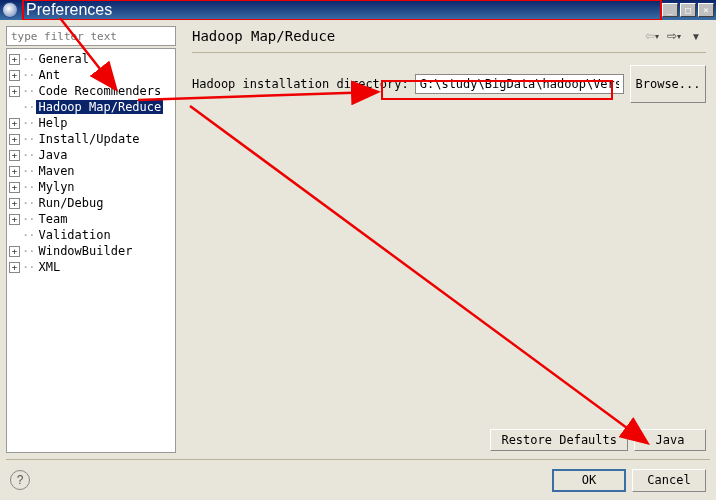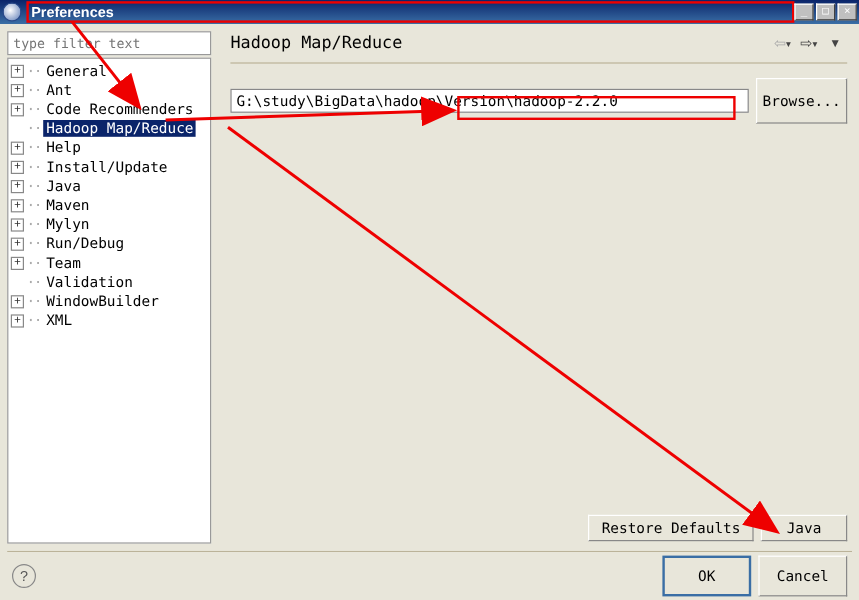--- a/index.html
+++ b/index.html
@@ -1,19 +1,19 @@
 <!DOCTYPE html>
 <html><head>
 <meta charset="utf-8">
 <style>
 * { box-sizing: border-box; margin: 0; padding: 0; }
 body { font-family: "Microsoft Sans Serif", sans-serif; font-size: 11px; background: #e8e6da; width: 716px; height: 500px; overflow: hidden; position: relative; }
 .titlebar { background: linear-gradient(to bottom, #0a246a, #3a6ea5); height: 20px; display: flex; align-items: center; padding: 0 2px; color: #fff; }
 .titlebar-icon { width: 16px; height: 16px; background: radial-gradient(circle at 40% 40%, #fff, #5a7ab5); border-radius: 50%; margin-right: 4px; border: 1px solid #2a4a8a; }
-.titlebar-title { flex: 1; font-weight: bold; font-size: 12px; border: 2px solid #e00; padding: 0 2px; display: inline-block; }
+.titlebar-title { flex: 1; font-weight: normal; font-size: 16px; border: 2px solid #e00; padding: 0 2px; display: inline-block; }
 .titlebar-buttons { display: flex; gap: 2px; }
 .titlebar-btn { width: 16px; height: 14px; background: #c0c0c0; border: 1px solid #fff; border-right-color: #404040; border-bottom-color: #404040; font-size: 9px; display: flex; align-items: center; justify-content: center; cursor: pointer; font-family: monospace; }
 .window-body { display: flex; height: 439px; background: #e8e6da; position: relative; }
 .sidebar { width: 182px; padding: 6px; display: flex; flex-direction: column; }
 .filter-input { width: 100%; height: 20px; border: 1px solid #999; padding: 2px 4px; font-size: 11px; font-family: monospace; color: #888; background: #fff; margin-bottom: 2px; }
 .tree { flex: 1; background: #fff; border: 1px solid #999; overflow: auto; padding: 2px 0; font-family: monospace; font-size: 12px; }
 .tree-item { display: flex; align-items: center; padding: 0 2px; cursor: pointer; white-space: nowrap; height: 16px; }
 .tree-expand { width: 11px; height: 11px; border: 1px solid #888; background: #fff; display: inline-flex; align-items: center; justify-content: center; font-size: 9px; line-height: 1; margin-right: 2px; color: #333; flex-shrink: 0; }
 .tree-noexpand { width: 11px; height: 11px; display: inline-block; margin-right: 2px; flex-shrink: 0; }
 .tree-dots { color: #aaa; margin-right: 2px; letter-spacing: -1px; }
@@ -30,21 +30,21 @@
 .form-label { white-space: nowrap; }
 .dir-input { flex: 1; height: 20px; border: 1px solid #888; background: #fff; padding: 2px 4px; font-size: 12px; font-family: monospace; }
 .browse-btn { height: 38px; width: 76px; background: #e8e6da; border: 1px solid #fff; border-right-color: #888; border-bottom-color: #888; font-size: 12px; cursor: pointer; font-family: monospace; }
 .red-box-input { position: absolute; border: 2px solid #e00; pointer-events: none; }
 .bottom-buttons { position: absolute; bottom: 8px; right: 10px; display: flex; gap: 6px; margin-left: 13px; }
 .bottom-buttons button { height: 22px; padding: 0 10px; min-width: 72px; background: #e8e6da; border: 1px solid #fff; border-right-color: #888; border-bottom-color: #888; font-size: 12px; cursor: pointer; font-family: monospace; }
 .divider { height: 1px; background: #bbb399; margin: 0; }
 .dialog-footer { height: 40px; display: flex; align-items: center; padding: 0 10px; justify-content: space-between; background: #e8e6da; }
 .help-icon { width: 20px; height: 20px; border: 1px solid #888; border-radius: 50%; display: flex; align-items: center; justify-content: center; color: #555; font-size: 12px; cursor: pointer; background: #e8e6da; }
 .footer-buttons { display: flex; gap: 6px; }
-.footer-buttons button { height: 34px; width: 74px; background: #e8e6da; border: 1px solid #fff; border-right-color: #888; border-bottom-color: #888; font-size: 12px; cursor: pointer; font-family: monospace; }
+.footer-buttons button { height: 23px; width: 74px; background: #e8e6da; border: 1px solid #fff; border-right-color: #888; border-bottom-color: #888; font-size: 12px; cursor: pointer; font-family: monospace; }
 .footer-buttons button.default { border: 2px solid #3a6ea5; }
 svg.arrows { position: absolute; top: 0; left: 0; width: 716px; height: 500px; pointer-events: none; z-index: 40; }
 </style>
 </head>
 <body>
 
 <div class="titlebar">
   <div class="titlebar-icon"></div>
   <span class="titlebar-title">Preferences</span>
   <div class="titlebar-buttons">
@@ -143,20 +143,21 @@
             <span class="enabled">⇨</span>
             <span class="enabled" style="font-size:8px">▾</span>
           </div>
         <div class="nav-arrow">
             <span class="enabled" style="font-size:10px">▼</span>
           </div>
       </div>
     </div>
 
     <div class="form-row">
+      <span class="form-label">Hadoop installation directory:</span>
       <input class="dir-input" value="G:\study\BigData\hadoop\Version\hadoop-2.2.0" style="">
       <button class="browse-btn">Browse...</button>
     </div>
 
     <div class="red-box-input" style="left:199px; top:60px; width:232px; height:20px;"></div>
 
     <div class="bottom-buttons">
       <button>Restore Defaults</button>
       <button>Java</button>
     </div>

